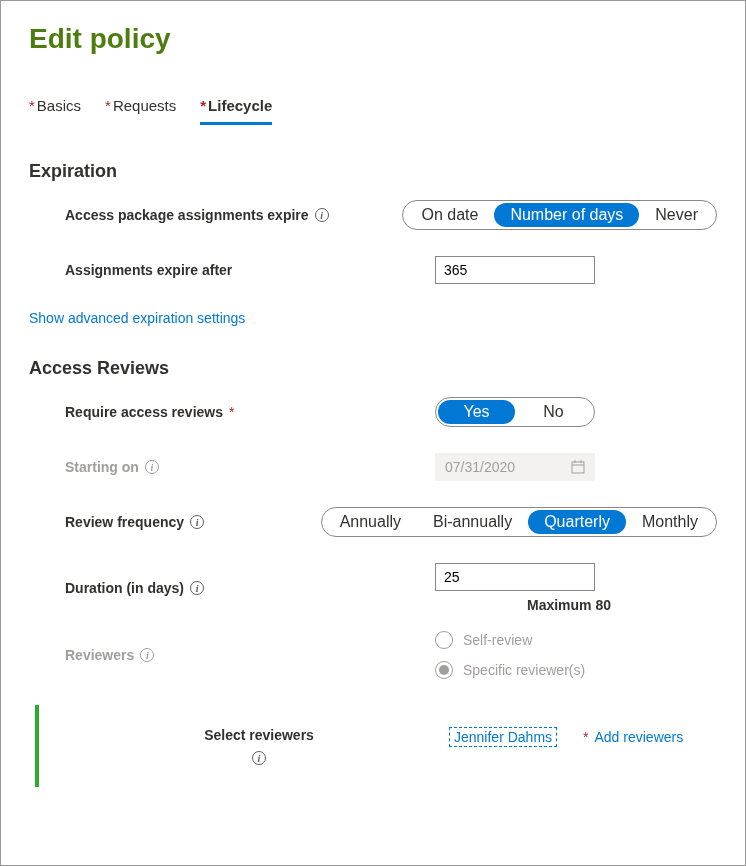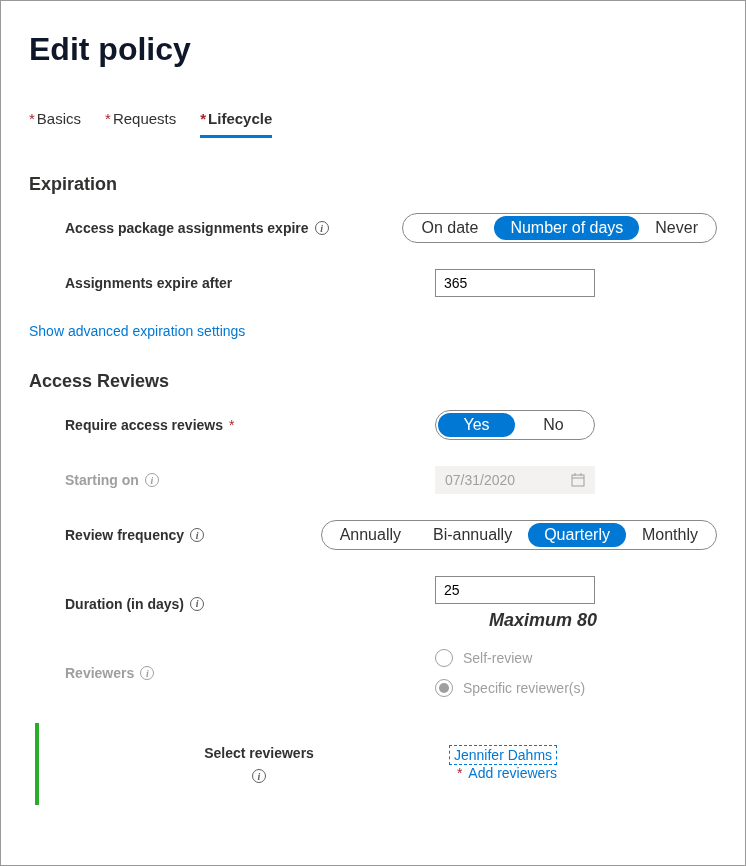--- a/index.html
+++ b/index.html
@@ -9,24 +9,24 @@
     font-size: 14px;
     color: #323130;
     background: #fff;
     width: 746px;
     height: 866px;
     border: 1px solid #999;
     padding: 14px 28px 0 28px;
     position: relative;
   }
   h1 {
-    font-size: 32px;
-    font-weight: 600;
-    margin: 16px 0 42px 0;
-    color: #0f172a;
+    font-size: 28px;
+    font-weight: 600;
+    margin: 8px 0 42px 0;
+    color: #4d7c0f;
   }
   .tabs {
     display: flex;
     gap: 24px;
     margin-bottom: 36px;
   }
   .tab {
     padding: 0 0 8px 0;
     cursor: pointer;
     color: #323130;
@@ -115,25 +115,24 @@
     font-size: 14px;
   }
   .link-tag {
     color: #0078d4;
     border: 1px dashed #0078d4;
     padding: 1px 4px;
     cursor: pointer;
     font-size: 14px;
   }
   .helper {
-    font-size: 18px;
+    font-size: 14px;
     font-weight: 600;
     margin-top: 6px;
-    margin-left: 54px;
-    font-style: italic;
+    margin-left: 92px;
   }
   .radio-group { display:flex; flex-direction:column; gap:12px; }
   .radio-item {
     display:flex; align-items:center; gap:10px;
     color:#a19f9d; cursor:default;
   }
   .radio-outer {
     width:18px; height:18px; border:1px solid #a19f9d; border-radius:50%;
     display:flex; align-items:center; justify-content:center;
   }
@@ -144,21 +143,21 @@
     border-left: 4px solid #2bac2b;
     margin-left: 6px;
     padding: 22px 0 22px 30px;
     margin-top: 10px;
   }
   .select-row { display:flex; align-items:flex-start; }
   .select-label-col {
     width: 380px; display:flex; align-items:center; gap:8px;
     font-weight:600; font-size:14px;flex-direction:column;
   }
-  .select-ctrl-col { display:flex; flex-direction:column; align-items:flex-end; }
+  .select-ctrl-col { display:flex; flex-direction:row; gap:26px; align-items:center; }
   .add-rev { display:flex; align-items:center; gap:6px; }
   .cal-icon svg { display:block; }
 </style>
 </head>
 <body>
 
 <h1>Edit policy</h1>
 
 <div class="tabs">
   <div class="tab"><span class="req">*</span><span>Basics</span></div>

